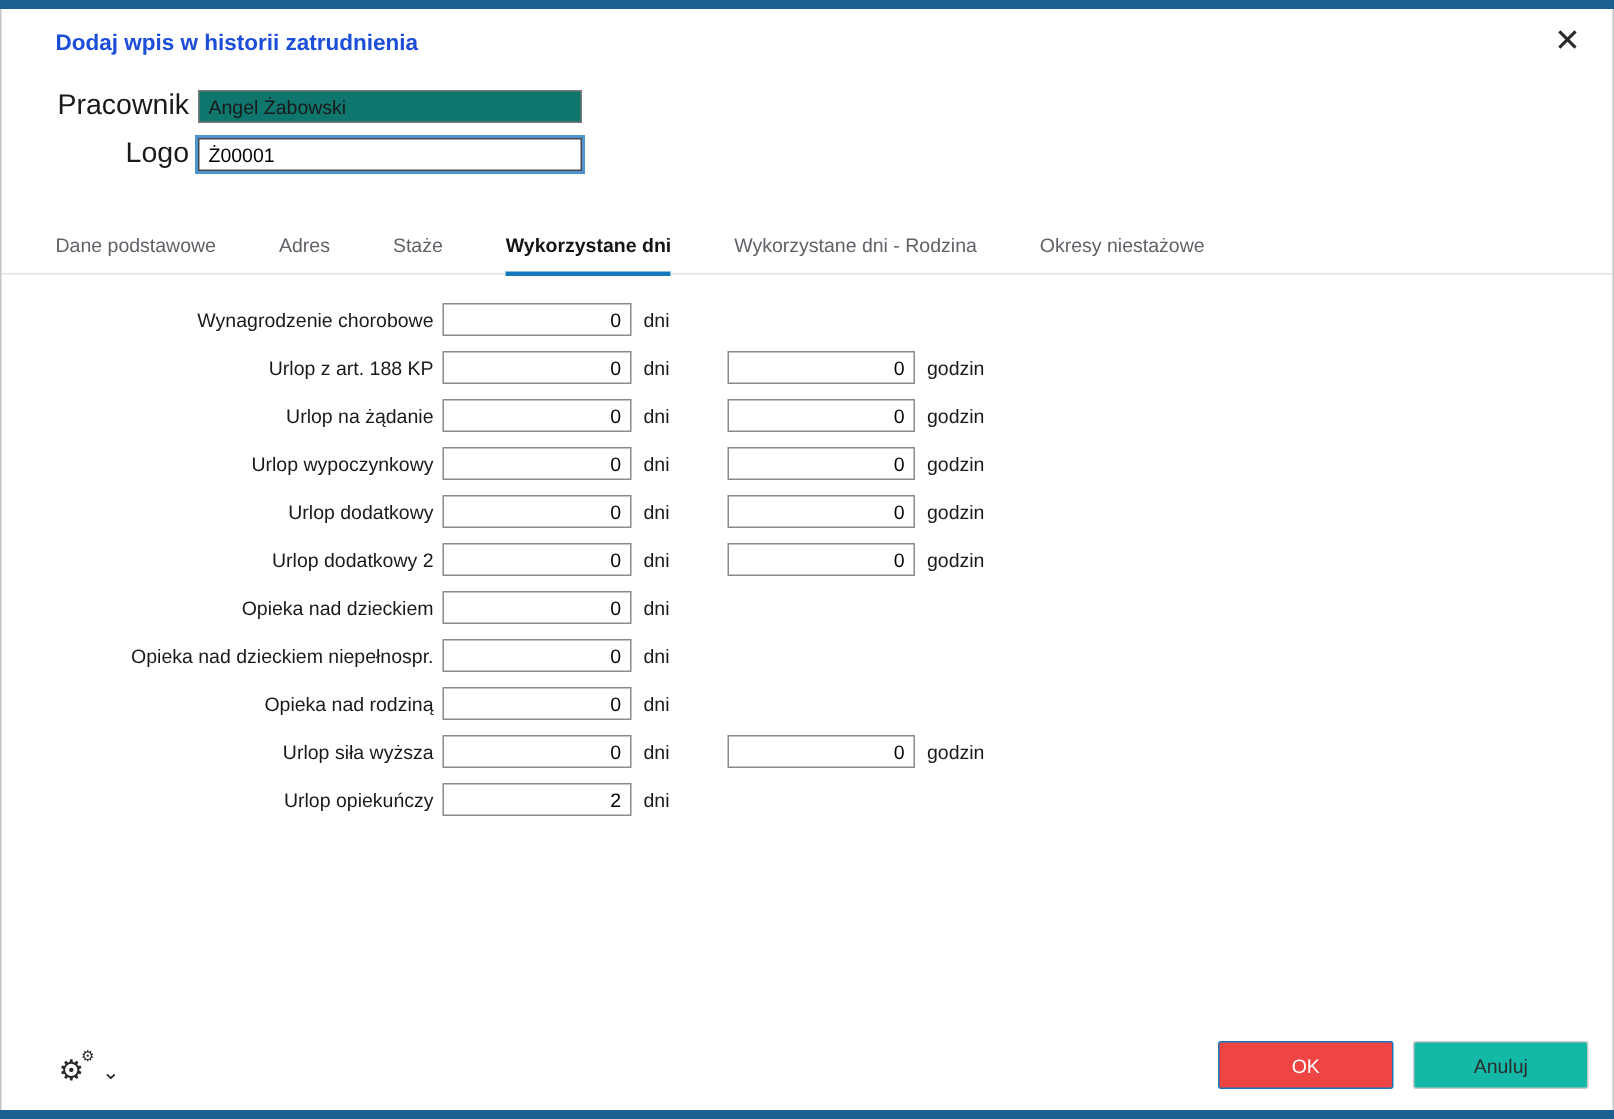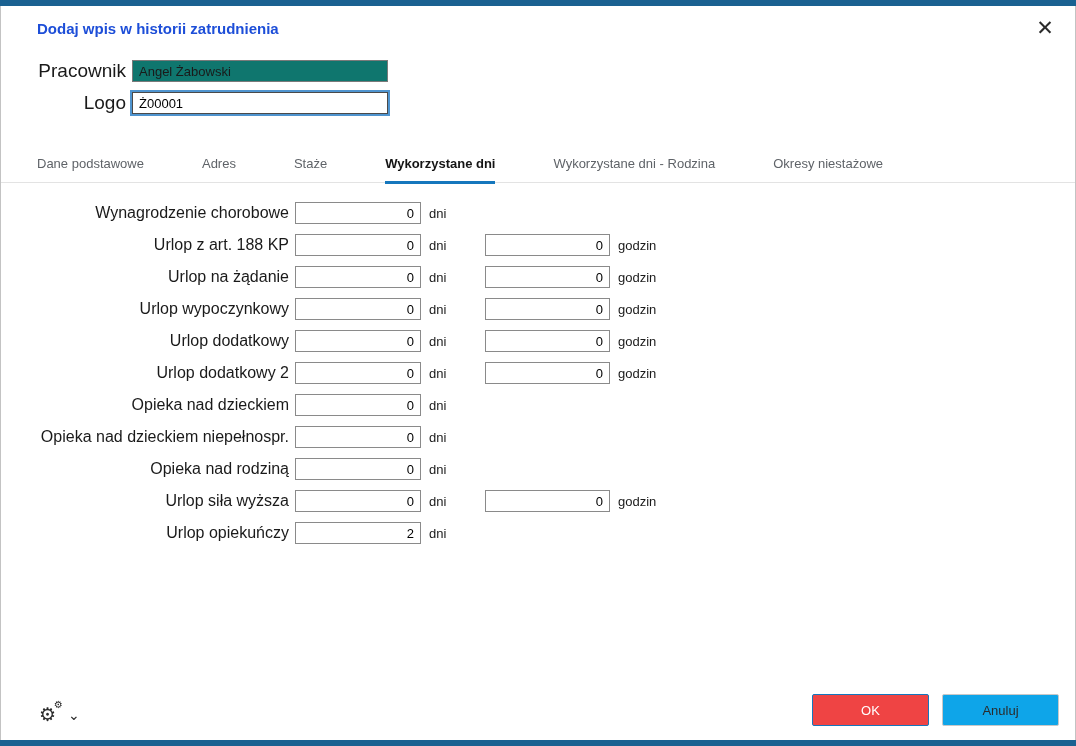--- a/index.html
+++ b/index.html
@@ -32,52 +32,52 @@
     width:242px;height:20px;padding:0 6px;font-size:13px;
     font-family:"Liberation Sans","DejaVu Sans",sans-serif;
   }
   .hf-input.readonly{background:#0f766e;border:1px solid #7a7a7a;color:#1a1a1a;}
   .hf-input.focused{
     background:#ffffff;border:1px solid #4a4a4a;
     box-shadow:0 0 0 2px #4f94cf;outline:none;
   }
   .tabs{
     position:absolute;top:150px;left:0;right:0;
-    padding:0 36px;display:flex;gap:58px;
+    padding:0 36px;display:flex;gap:42px;
     border-bottom:1px solid #e3e3e3;
     text-align:right;
   }
   .tab{
     font-size:13px;color:#5f6368;padding-bottom:10px;
     border-bottom:3px solid transparent;margin-bottom:-2px;cursor:pointer;white-space:nowrap;
   }
   .tab.active{color:#141414;font-weight:bold;border-bottom-color:#1577bd;}
   .form-area{position:absolute;top:196px;left:36px;}
   .frow{display:flex;align-items:center;margin-bottom:10px;height:22px;}
-  .flabel{width:252px;text-align:right;margin-right:6px;font-size:16px;color:#1a1a1a;white-space:nowrap;}
+  .flabel{width:252px;text-align:right;margin-right:6px;font-size:13px;color:#1a1a1a;white-space:nowrap;}
   .num{
     width:112px;height:20px;padding:0 6px;border:1px solid #8a8a8a;background:#fff;
     font-size:13px;text-align:right;
     font-family:"Liberation Sans","DejaVu Sans",sans-serif;
   }
   .num.hours{width:111px;margin-left:8px;}
   .unit{margin-left:8px;width:48px;font-size:13px;color:#1a1a1a;}
   .unit.hours-unit{width:auto;}
   .footer-left{position:absolute;left:38px;bottom:16px;display:flex;align-items:center;color:#2b2b2b;}
   .gear-wrap{position:relative;font-size:19px;line-height:1;}
   .gear-small{position:absolute;top:-5px;right:-7px;font-size:10px;}
   .chevron{font-size:14px;margin-left:12px;color:#2b2b2b;}
   .footer-buttons{position:absolute;right:16px;bottom:14px;display:flex;gap:13px;}
   .btn{
     width:115px;height:30px;font-size:13px;border-radius:2px;cursor:pointer;
     display:flex;align-items:center;justify-content:center;
     font-family:"Liberation Sans","DejaVu Sans",sans-serif;
   }
   .btn.primary{background:#ef4444;color:#ffffff;border:1px solid #1577bd;}
-  .btn.secondary{background:#0ea5e9;color:#2b2b2b;border:1px solid #c8c8c8;}
+  .btn.secondary{background:#14b8a6;color:#2b2b2b;border:1px solid #c8c8c8;}
 </style>
 </head>
 <body>
 
 <div class="frame-strip top"></div>
 
 <div class="dialog">
 
   <div class="dialog-title">Dodaj wpis w historii zatrudnienia</div>
   <div class="close-btn">✕</div>

